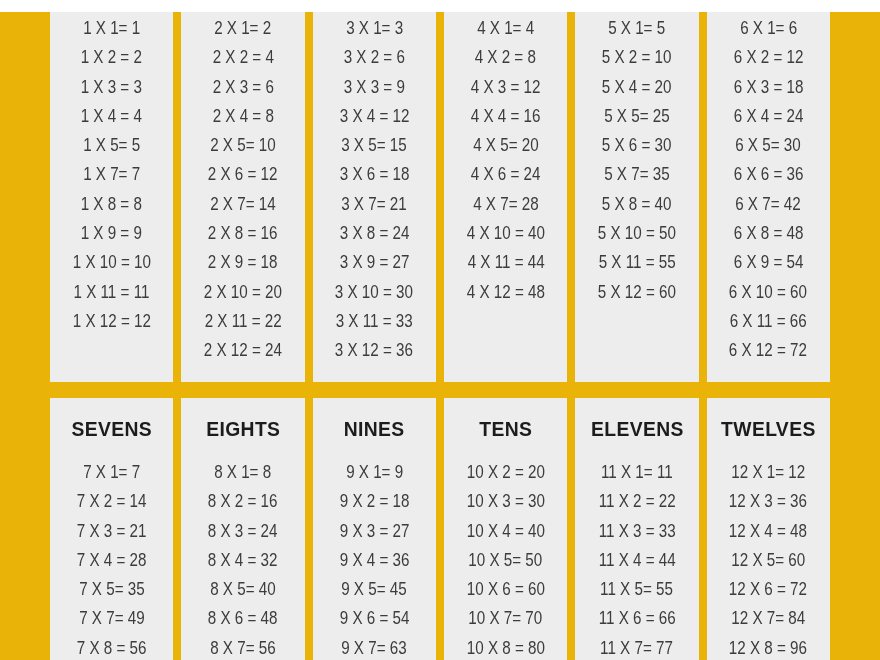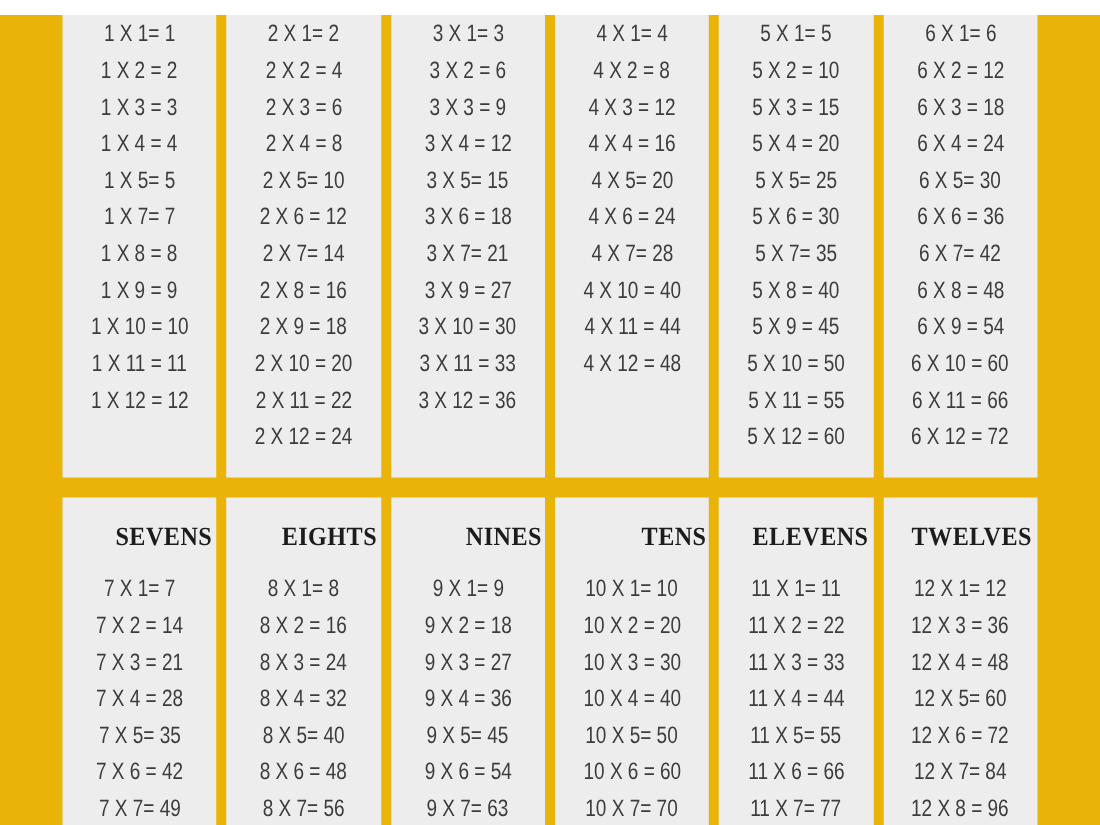--- a/index.html
+++ b/index.html
@@ -24,26 +24,25 @@
   }
   #section-top { top: -57px; }
   #section-bottom { top: 386px; }
   .card { background: #ededed; }
   #section-top .card { padding: 58px 0 17px; }
   #section-bottom .card { padding: 17px 0 17px; }
   .hdr {
     height: 28px;
     line-height: 28px;
     margin-bottom: 14px;
-    text-align: right;
+    text-align: center;
     font-size: 21px;
     font-weight: bold;
     color: #1c1c1c;
     white-space: pre;
-    font-family: Liberation Serif, serif;
   }
   .hdr > span {
     display: inline-block;
     transform: scaleX(0.92);
     letter-spacing: 0.4px;
   }
   .row {
     height: 29.3px;
     line-height: 29.3px;
     text-align: center;
@@ -89,47 +88,46 @@
         <div class="row"><span>2 X 12 = 24</span></div>
       </div>
       <div class="card">
         <div class="row"><span>3 X 1= 3</span></div>
         <div class="row"><span>3 X 2 = 6</span></div>
         <div class="row"><span>3 X 3 = 9</span></div>
         <div class="row"><span>3 X 4 = 12</span></div>
         <div class="row"><span>3 X 5= 15</span></div>
         <div class="row"><span>3 X 6 = 18</span></div>
         <div class="row"><span>3 X 7= 21</span></div>
+        <div class="row"><span>3 X 8 = 24</span></div>
         <div class="row"><span>3 X 9 = 27</span></div>
         <div class="row"><span>3 X 10 = 30</span></div>
         <div class="row"><span>3 X 11 = 33</span></div>
         <div class="row"><span>3 X 12 = 36</span></div>
       </div>
       <div class="card">
         <div class="row"><span>4 X 1= 4</span></div>
         <div class="row"><span>4 X 2 = 8</span></div>
         <div class="row"><span>4 X 3 = 12</span></div>
         <div class="row"><span>4 X 4 = 16</span></div>
         <div class="row"><span>4 X 5= 20</span></div>
         <div class="row"><span>4 X 6 = 24</span></div>
         <div class="row"><span>4 X 7= 28</span></div>
         <div class="row"><span>4 X 10 = 40</span></div>
         <div class="row"><span>4 X 11 = 44</span></div>
         <div class="row"><span>4 X 12 = 48</span></div>
       </div>
       <div class="card">
         <div class="row"><span>5 X 1= 5</span></div>
         <div class="row"><span>5 X 2 = 10</span></div>
-        <div class="row"><span>5 X 3 = 15</span></div>
         <div class="row"><span>5 X 4 = 20</span></div>
         <div class="row"><span>5 X 5= 25</span></div>
         <div class="row"><span>5 X 6 = 30</span></div>
         <div class="row"><span>5 X 7= 35</span></div>
         <div class="row"><span>5 X 8 = 40</span></div>
-        <div class="row"><span>5 X 9 = 45</span></div>
         <div class="row"><span>5 X 10 = 50</span></div>
         <div class="row"><span>5 X 11 = 55</span></div>
         <div class="row"><span>5 X 12 = 60</span></div>
       </div>
       <div class="card">
         <div class="row"><span>6 X 1= 6</span></div>
         <div class="row"><span>6 X 2 = 12</span></div>
         <div class="row"><span>6 X 3 = 18</span></div>
         <div class="row"><span>6 X 4 = 24</span></div>
         <div class="row"><span>6 X 5= 30</span></div>
@@ -143,21 +141,20 @@
       </div>
     </div>
   <div class="section" id="section-bottom">
       <div class="card">
         <div class="hdr"><span>SEVENS</span></div>
         <div class="row"><span>7 X 1= 7</span></div>
         <div class="row"><span>7 X 2 = 14</span></div>
         <div class="row"><span>7 X 3 = 21</span></div>
         <div class="row"><span>7 X 4 = 28</span></div>
         <div class="row"><span>7 X 5= 35</span></div>
-        <div class="row"><span>7 X 6 = 42</span></div>
         <div class="row"><span>7 X 7= 49</span></div>
         <div class="row"><span>7 X 8 = 56</span></div>
       </div>
       <div class="card">
         <div class="hdr"><span>EIGHTS</span></div>
         <div class="row"><span>8 X 1= 8</span></div>
         <div class="row"><span>8 X 2 = 16</span></div>
         <div class="row"><span>8 X 3 = 24</span></div>
         <div class="row"><span>8 X 4 = 32</span></div>
         <div class="row"><span>8 X 5= 40</span></div>
@@ -171,21 +168,20 @@
         <div class="row"><span>9 X 2 = 18</span></div>
         <div class="row"><span>9 X 3 = 27</span></div>
         <div class="row"><span>9 X 4 = 36</span></div>
         <div class="row"><span>9 X 5= 45</span></div>
         <div class="row"><span>9 X 6 = 54</span></div>
         <div class="row"><span>9 X 7= 63</span></div>
         <div class="row"><span>9 X 8 = 72</span></div>
       </div>
       <div class="card">
         <div class="hdr"><span>TENS</span></div>
-        <div class="row"><span>10 X 1= 10</span></div>
         <div class="row"><span>10 X 2 = 20</span></div>
         <div class="row"><span>10 X 3 = 30</span></div>
         <div class="row"><span>10 X 4 = 40</span></div>
         <div class="row"><span>10 X 5= 50</span></div>
         <div class="row"><span>10 X 6 = 60</span></div>
         <div class="row"><span>10 X 7= 70</span></div>
         <div class="row"><span>10 X 8 = 80</span></div>
       </div>
       <div class="card">
         <div class="hdr"><span>ELEVENS</span></div>

